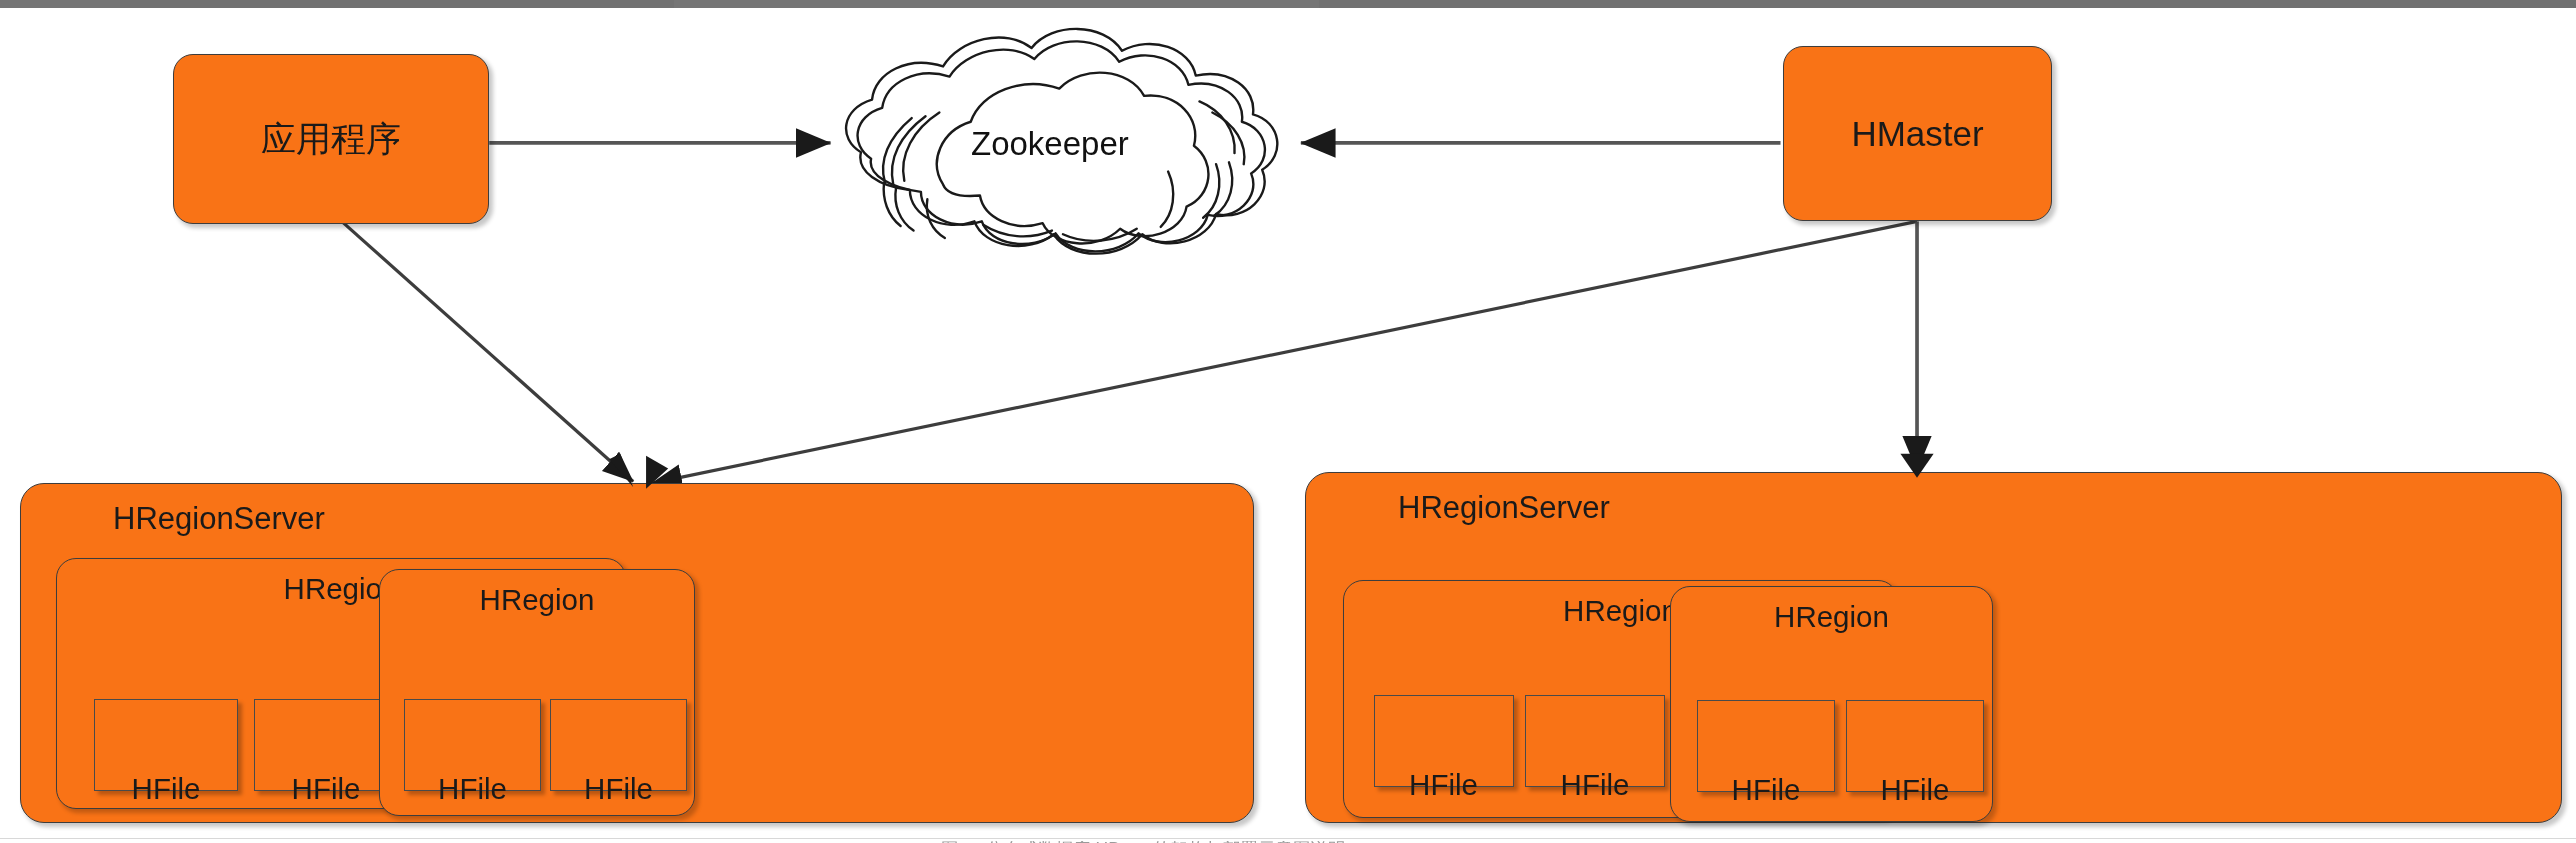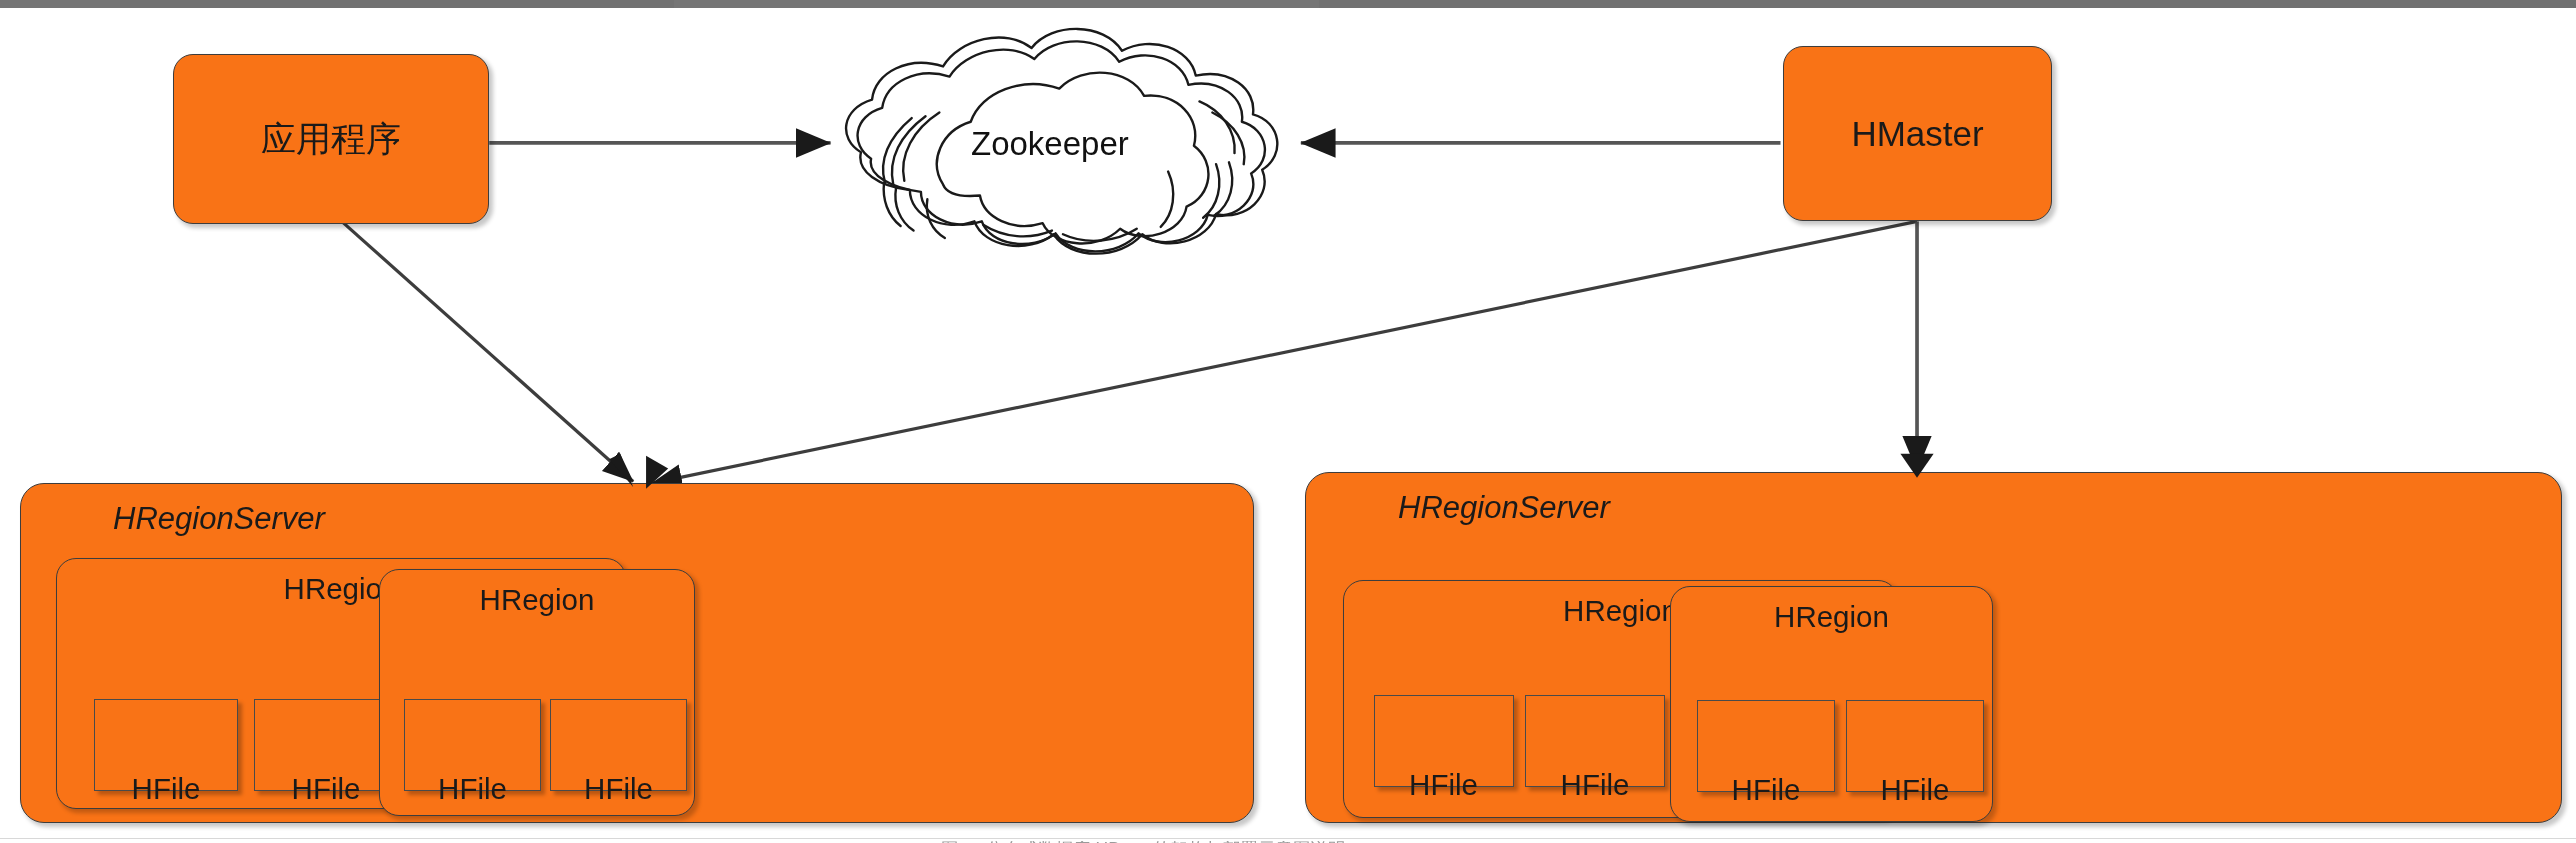--- a/index.html
+++ b/index.html
@@ -85,21 +85,20 @@
   .top-box { }
   .top-box .node-label { font-size: 35px; }
 
   
   .regionserver { border-radius: 24px; }
   .regionserver > .node-label {
     top: 16.6px;
     text-align: left;
     padding-left: 92px;
     font-size: 31px;
-    font-style: italic;
   }
   
   .region { border-radius: 20px; }
   .region > .node-label {
     top: 13px;
     font-size: 29.5px;
   }
   
   .hfile {
     border-radius: 0;

